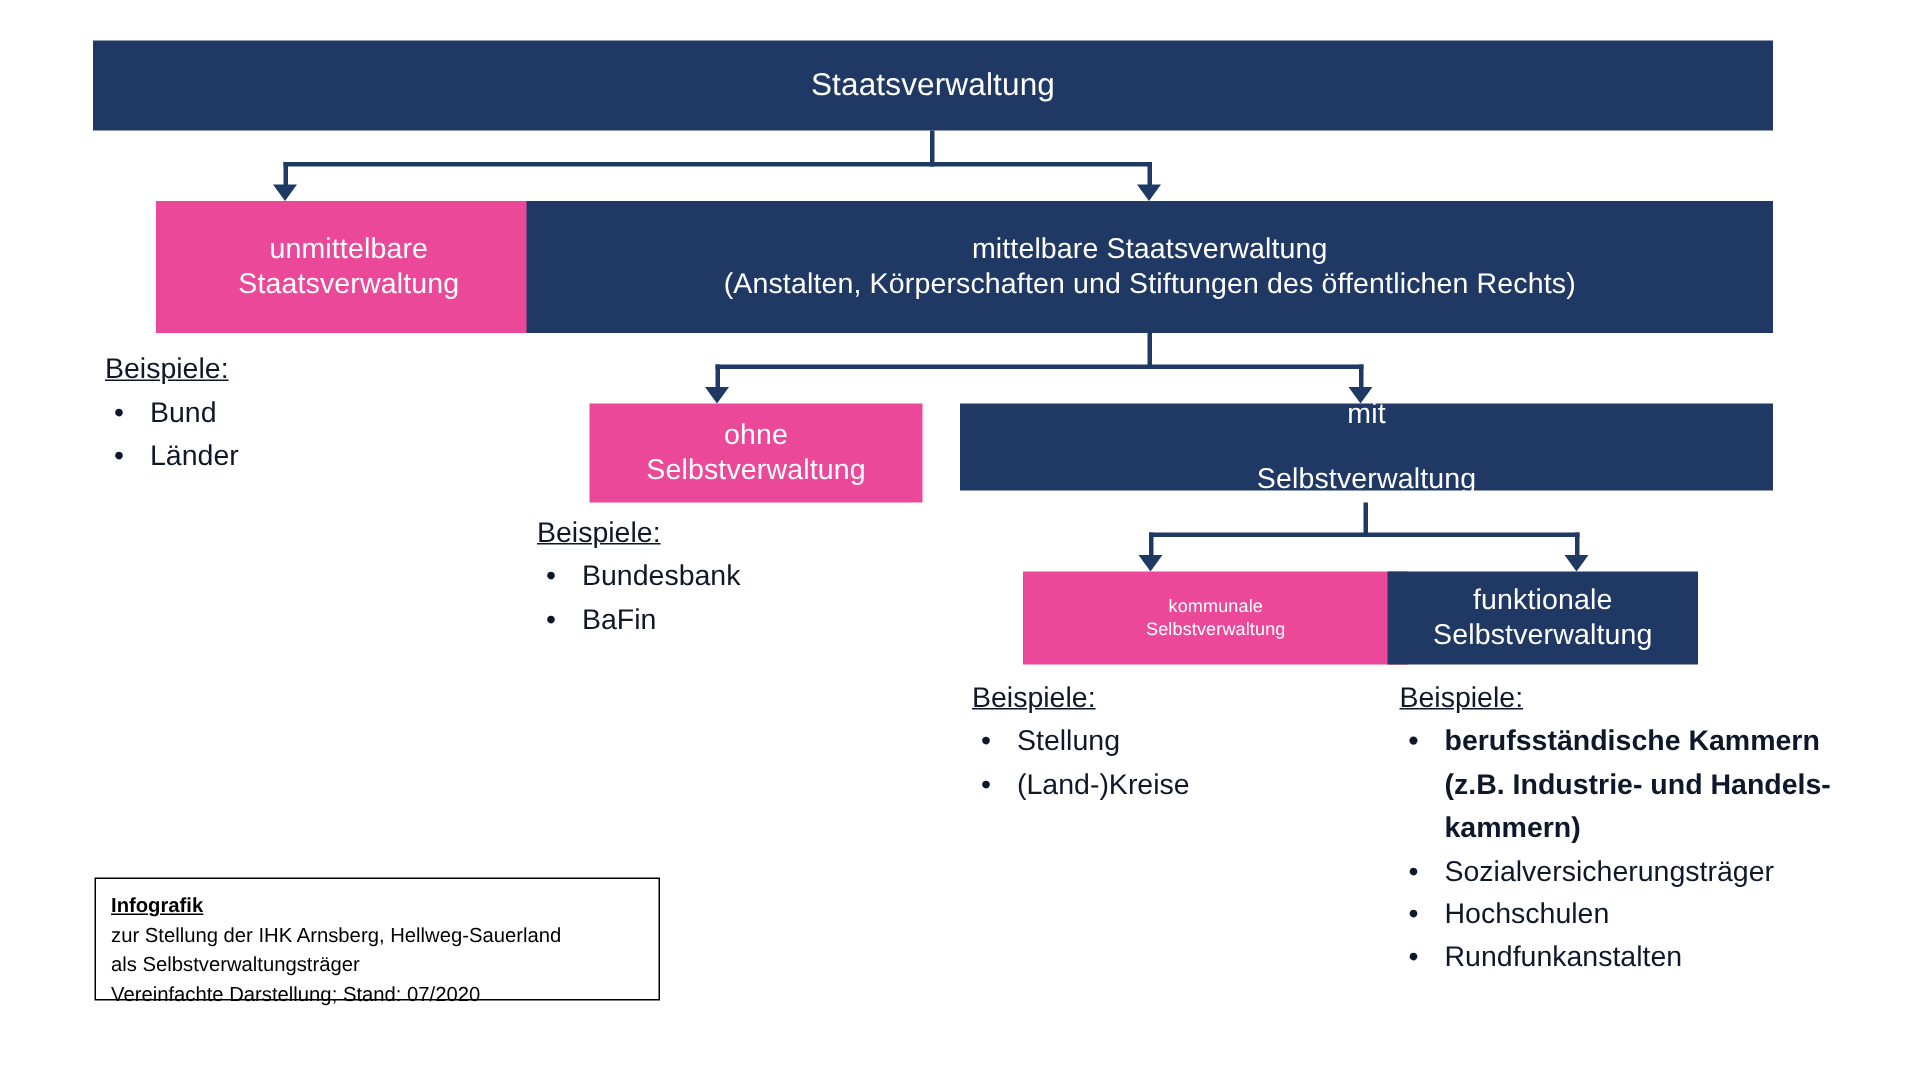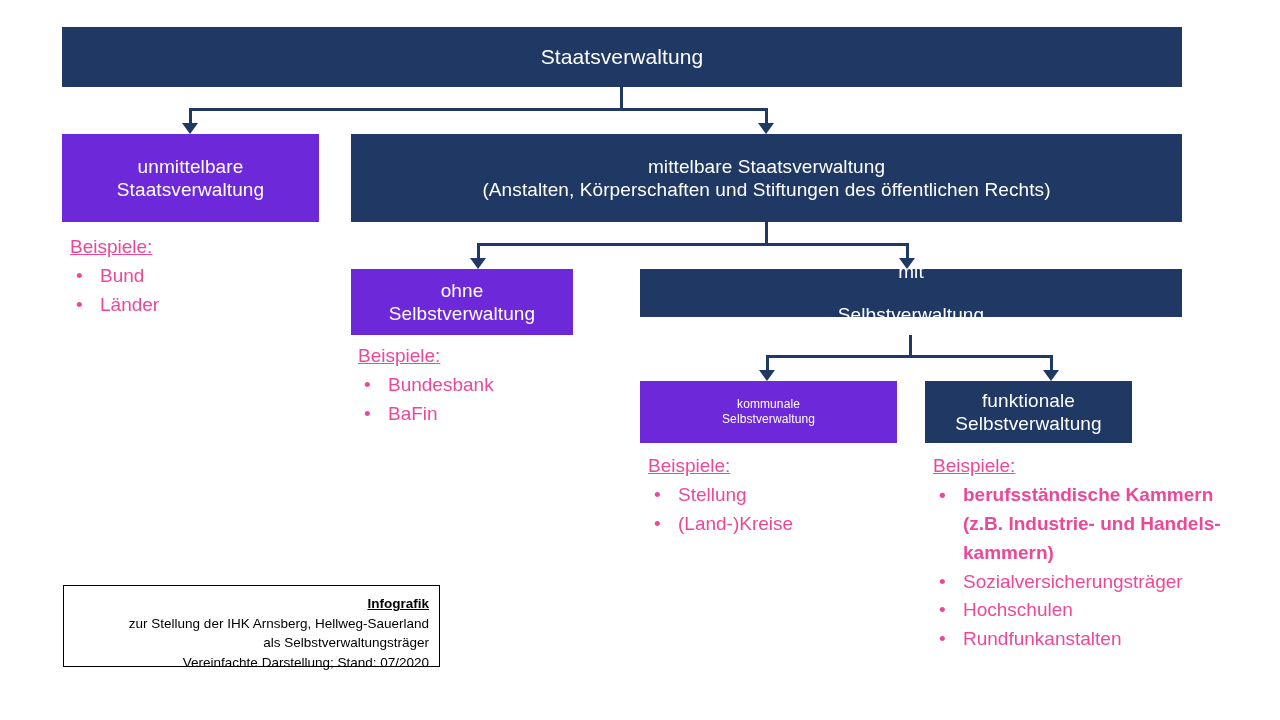--- a/index.html
+++ b/index.html
@@ -27,21 +27,21 @@
     display: flex;
     flex-direction: column;
     align-items: center;
     justify-content: center;
     text-align: center;
     color: #ffffff;
     line-height: 1.22;
     letter-spacing: 0.1px;
   }
   .node.dark  { background: #1F3864; }
-  .node.mid   { background: #6d28d9; }
+  .node.mid   { background: #ec4899; margin-left: 42px; }
   .node .line { display: block; white-space: nowrap; }
 
   
   .conn-v, .conn-h {
     position: absolute;
     background: #1F3864;
   }
   .conn-v { width: 3px; }
   .conn-h { height: 3px; }
   .arrow {
@@ -49,21 +49,21 @@
     width: 0;
     height: 0;
     border-left: 8px solid transparent;
     border-right: 8px solid transparent;
     border-top: 11px solid #1F3864;
   }
 
   
   .examples {
     position: absolute;
-    color: #ec4899;
+    color: #0f172a;
   }
   .ex-title {
     text-decoration: underline;
     white-space: nowrap;
   }
   .ex-list {
     list-style: none;
     margin: 0;
     padding: 0;
   }
@@ -138,21 +138,21 @@
   <div class="conn-v" style="left:477px; top:243px; height:18px;"></div>
   <div class="arrow" style="left:470px; top:258px;"></div>
   <div class="conn-v" style="left:906px; top:243px; height:18px;"></div>
   <div class="arrow" style="left:899px; top:258px;"></div>
 
   <div class="node mid" style="left:351px; top:269px; width:222px; height:66px; font-size:19px;">
     <span class="line">ohne</span>
     <span class="line">Selbstverwaltung</span>
   </div>
 
-  <div class="node dark" style="left:640px; top:269px; width:542px; height:48px; font-size:19px;gap:20px;">
+  <div class="node dark" style="left:640px; top:269px; width:542px; height:58px; font-size:19px;gap:20px;">
     <span class="line">mit</span>
     <span class="line">Selbstverwaltung</span>
   </div>
 
   <div class="examples" style="left:358px; top:342px; width:280px; font-size:19px; line-height:1.52;">
     <div class="ex-title">Beispiele:</div>
     <ul class="ex-list">
       <li class="ex-item">
         <span class="bullet">•</span>
         <span>Bundesbank</span>
@@ -210,20 +210,20 @@
         <span class="bullet">•</span>
         <span>Hochschulen</span>
       </li>
       <li class="ex-item">
         <span class="bullet">•</span>
         <span>Rundfunkanstalten</span>
       </li>
     </ul>
   </div>
 
-  <div class="notebox" style="left:63px; top:585px; width:377px; height:82px; padding:8px 10px; font-size:13.5px; line-height:1.45;text-align:right;">
+  <div class="notebox" style="left:63px; top:585px; width:377px; height:82px; padding:8px 10px; font-size:13.5px; line-height:1.45;">
     <div class="note-title note-line">Infografik</div>
     <div class="note-line">zur Stellung  der IHK Arnsberg, Hellweg-Sauerland</div>
     <div class="note-line">als Selbstverwaltungsträger</div>
     <div class="note-line">Vereinfachte Darstellung;  Stand: 07/2020</div>
   </div>
 
 </div>
 
 </body></html>

